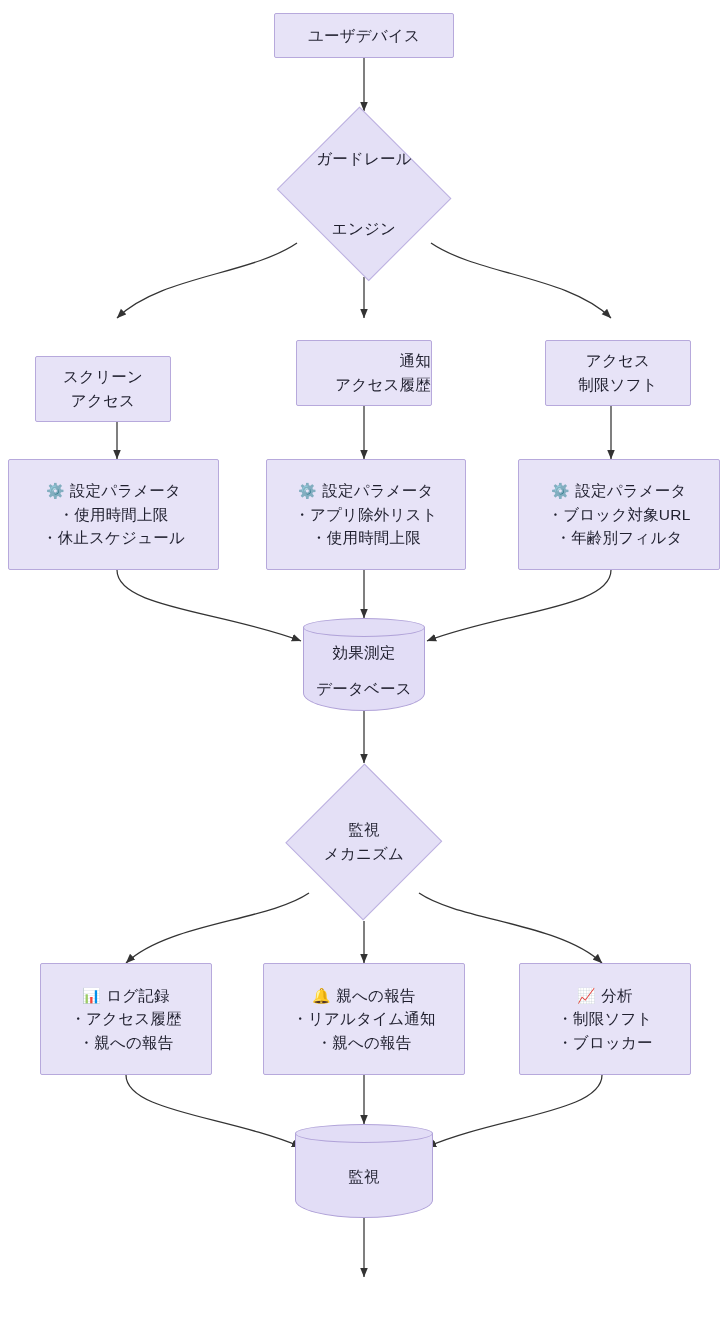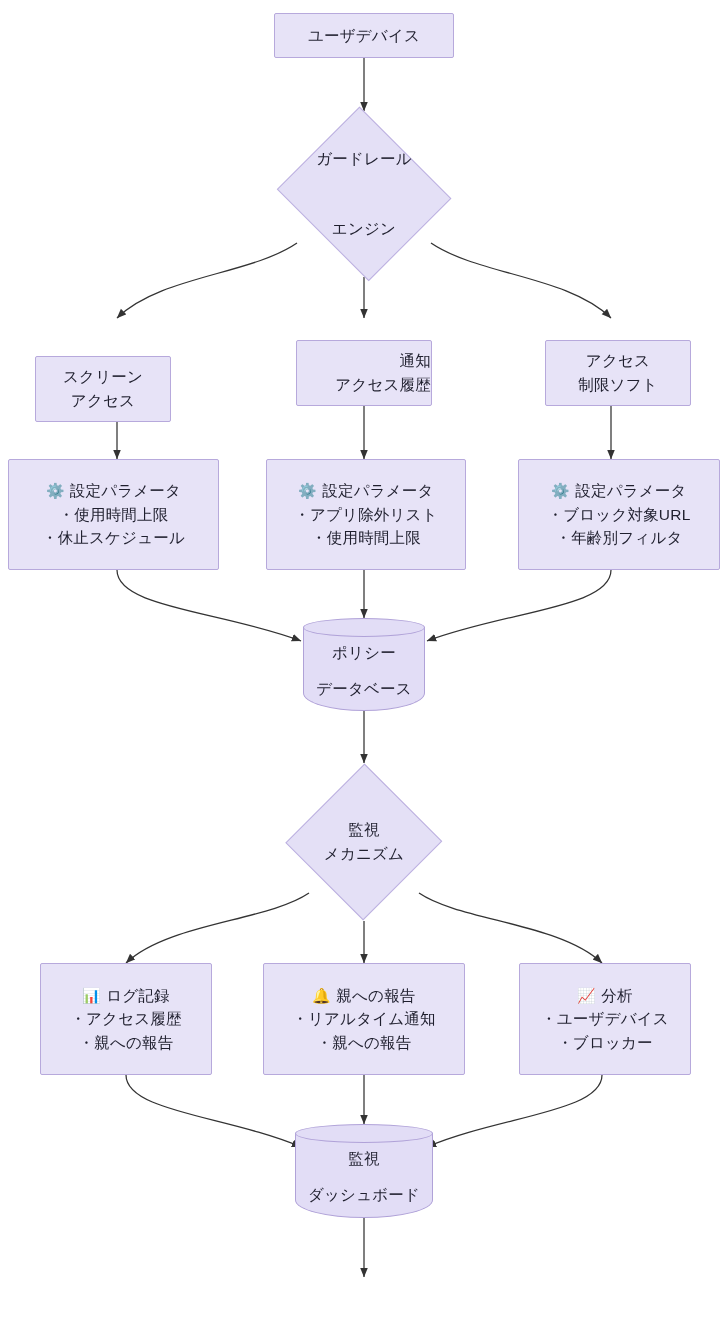--- a/index.html
+++ b/index.html
@@ -214,21 +214,21 @@
       <span class="emoji">⚙️</span>
       <span>設定パラメータ</span>
     </span>
     <span class="node-line">・ブロック対象URL</span>
     <span class="node-line">・年齢別フィルタ</span>
   </div>
 
   <div class="node node-cylinder" style="left:303px; top:618px; width:122px; height:93px;">
     <span class="cyl-body"></span>
     <span class="cyl-top"></span>
-    <span class="cyl-label node-line">ポリシー</span>
+    <span class="cyl-label node-line">効果測定</span>
     <span class="cyl-label node-line">データベース</span>
   </div>
 
   <div class="node node-diamond" style="left:286px; top:763px; width:156px; height:158px;">
     <span class="dia-shape"></span>
     <span class="dia-label node-line">監視</span>
     <span class="dia-label node-line">メカニズム</span>
   </div>
 
   <div class="node node-rect" style="left:40px; top:963px; width:172px; height:112px;">
@@ -247,25 +247,24 @@
     </span>
     <span class="node-line">・リアルタイム通知</span>
     <span class="node-line">・親への報告</span>
   </div>
 
   <div class="node node-rect" style="left:519px; top:963px; width:172px; height:112px;">
     <span class="icon-line">
       <span class="emoji">📈</span>
       <span>分析</span>
     </span>
-    <span class="node-line">・ユーザデバイス</span>
+    <span class="node-line">・制限ソフト</span>
     <span class="node-line">・ブロッカー</span>
   </div>
 
   <div class="node node-cylinder" style="left:295px; top:1124px; width:138px; height:94px;">
     <span class="cyl-body"></span>
     <span class="cyl-top"></span>
     <span class="cyl-label node-line">監視</span>
-    <span class="cyl-label node-line">ダッシュボード</span>
   </div>
 
 
 </div>
 
 </body></html>

